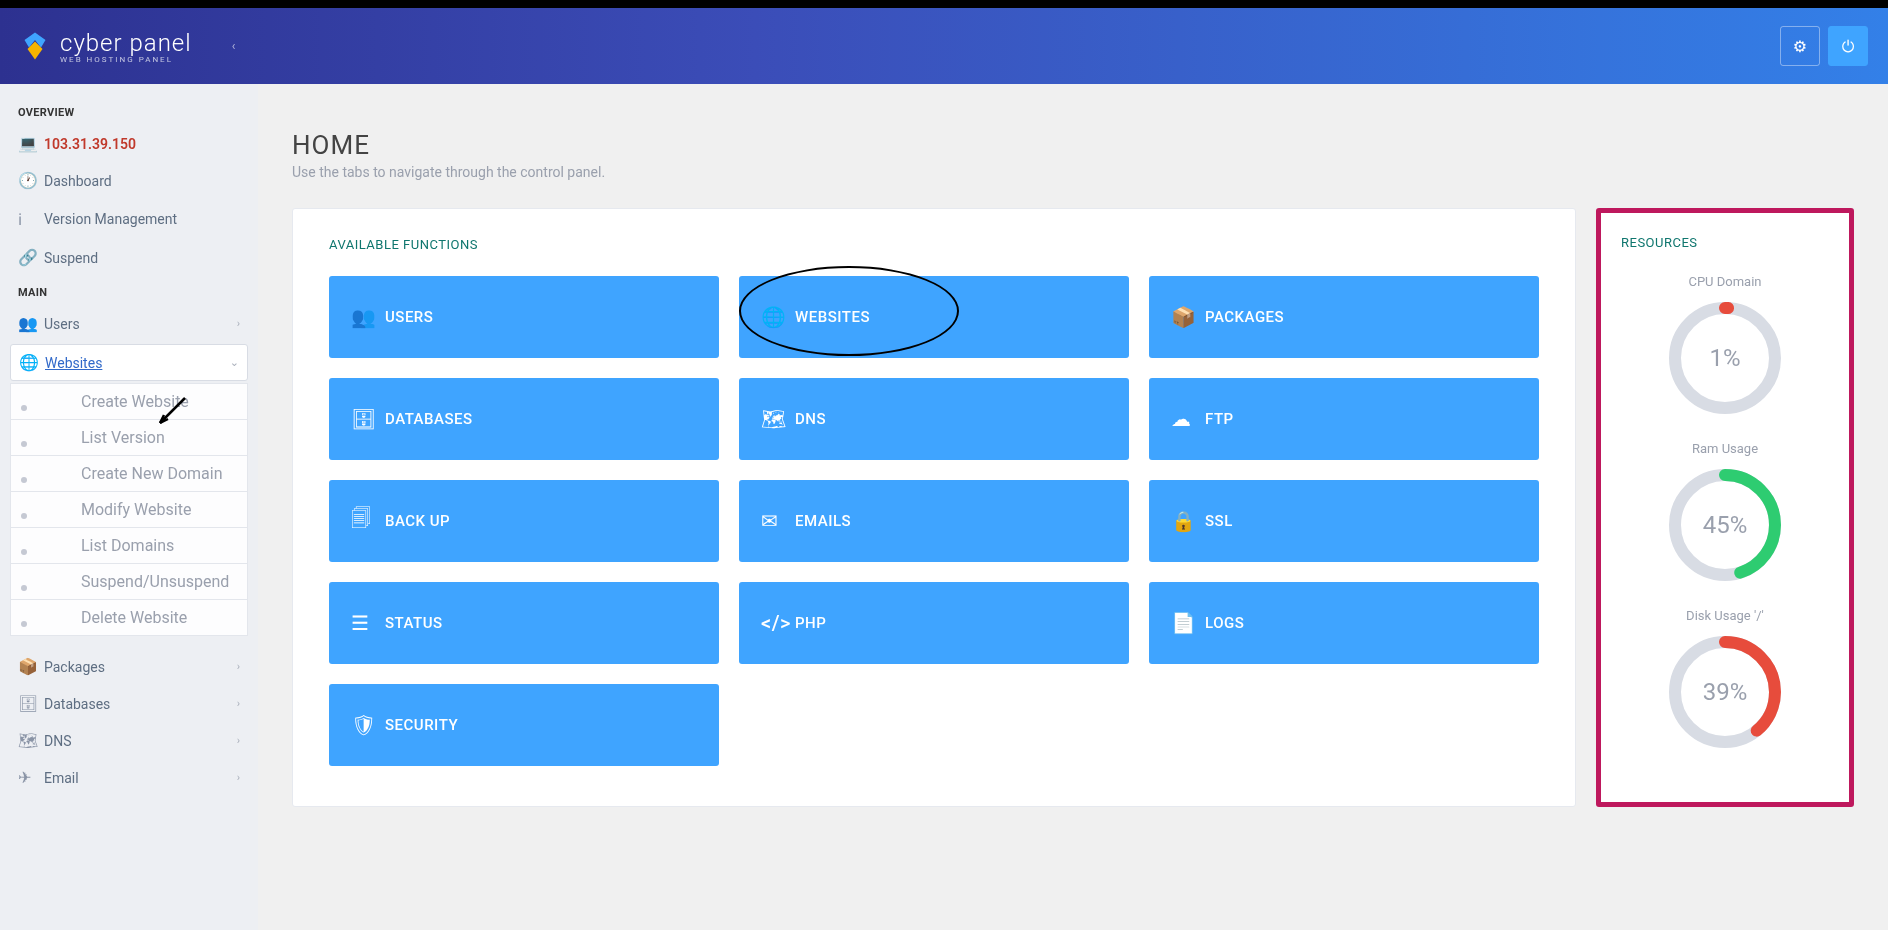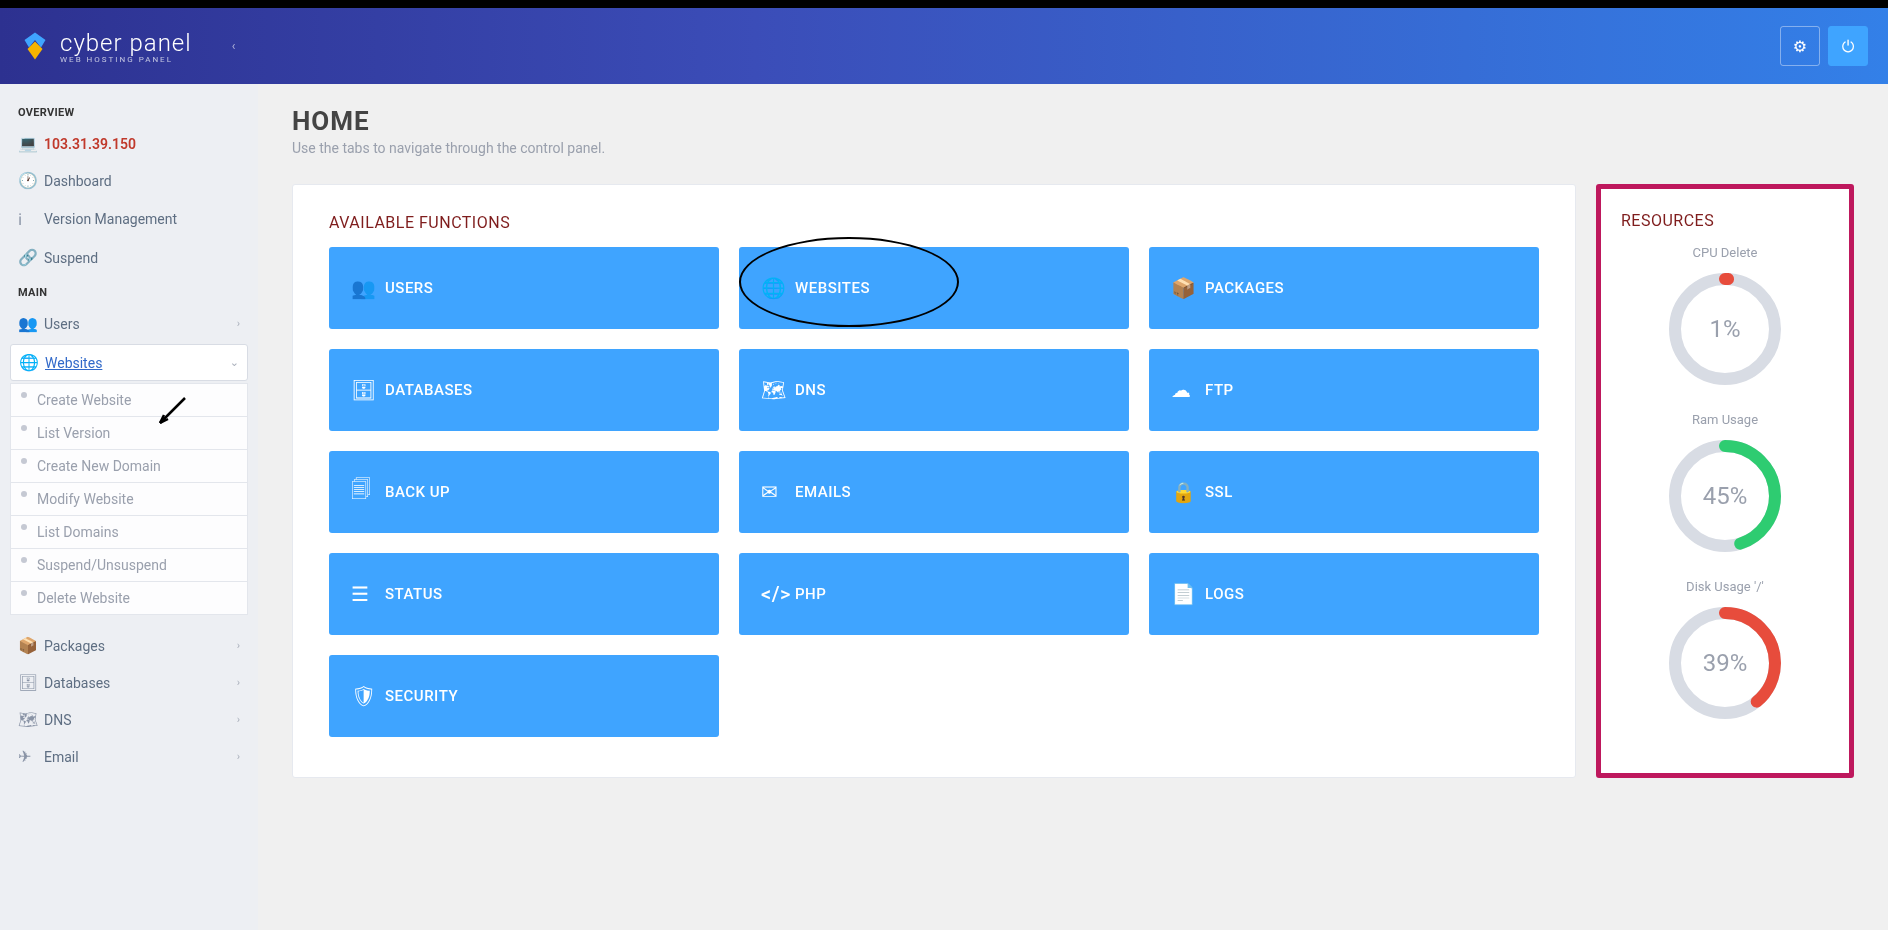--- a/index.html
+++ b/index.html
@@ -17,29 +17,29 @@
 .sidebar { width: 258px; background: #edeff3; min-height: calc(100vh - 78px); padding-top: 12px; }
 .nav-heading { font-size: 11px; font-weight: 700; color: #333; padding: 10px 18px 6px; letter-spacing: 0.3px; }
 .nav-item { display: flex; align-items: center; padding: 9px 18px; color: #5e6e82; font-size: 14px; cursor: pointer; position: relative; }
 .nav-item.ip { color: #c0392b; font-weight: 600; }
 .nav-item.active { border: 1px solid #d8dce4; border-radius: 3px; margin: 2px 10px; padding: 8px 8px; background: #fff; }
 .nav-item.active .nav-label { color: #3169c9; text-decoration: underline; }
 .nav-icon { width: 26px; color: #8a94a6; font-size: 16px; }
 .nav-item.active .nav-icon { color: #3169c9; }
 .nav-chevron { margin-left: auto; font-size: 11px; color: #aab0bc; }
 .subnav { margin: 0 10px; }
-.subnav-item { display: flex; align-items: flex-start; padding: 8px 10px; border: 1px solid #e3e6ec; border-top: none; font-size: 14px; color: #9aa0ad; cursor: pointer; background: #fdfdfe; }
+.subnav-item { display: flex; align-items: flex-end; padding: 8px 10px; border: 1px solid #e3e6ec; border-top: none; font-size: 16px; color: #9aa0ad; cursor: pointer; background: #fdfdfe; gap: 44px; }
 .subnav-item:first-child { border-top: 1px solid #e3e6ec; }
 .subnav-dot { width: 6px; height: 6px; border-radius: 50%; background: #c5c9d3; margin-right: 10px; }
 .content { flex: 1; padding: 22px 34px; }
-.page-title { font-size: 26px; color: #444; font-weight: 700; letter-spacing: 1px; }
+.page-title { font-size: 26px; color: #444; font-weight: 400; letter-spacing: 1px; margin-top: 24px; }
 .page-sub { font-size: 14px; color: #9aa0ad; margin-top: 4px; }
 .cards-row { display: flex; gap: 20px; margin-top: 28px; }
 .functions-card { flex: 1; background: #fff; border: 1px solid #e6e9ef; border-radius: 3px; padding: 28px 36px 40px; }
-.card-heading { font-size: 16px; color: #7f1d1d; letter-spacing: 0.5px; margin-bottom: 15px; }
+.card-heading { font-size: 13px; color: #0f766e; letter-spacing: 0.5px; margin-bottom: 24px; }
 .tiles { display: grid; grid-template-columns: repeat(3, 1fr); gap: 20px; }
 .tile { background: #3fa4ff; color: #fff; height: 82px; border-radius: 3px; display: flex; align-items: center; padding: 0 22px; cursor: pointer; font-size: 15px; font-weight: 500; letter-spacing: 0.5px; position: relative; }
 .tile-icon { width: 34px; font-size: 20px; }
 .circle-annot { position: absolute; border: 2.5px solid #000; border-radius: 50%; width: 220px; height: 90px; top: -10px; left: 0px; pointer-events: none; }
 .arrow-annot { position: absolute; width: 40px; height: 40px; pointer-events: none; }
 .resources-card { width: 258px; background: #fff; border: 5px solid #be185d; border-radius: 3px; padding: 22px 20px; }
 .gauge-wrap { text-align: center; margin-bottom: 24px; }
 .gauge-label { font-size: 13px; color: #9aa0ad; margin-bottom: 10px; }
 .gauge { width: 118px; height: 118px; margin: 0 auto; position: relative; }
 .gauge svg { transform: rotate(-90deg); }
@@ -220,21 +220,21 @@
           <div class="tile">
               <span class="tile-icon">🛡</span>
               <span>SECURITY</span>
             </div>
         </div>
       </div>
 
       <div class="resources-card">
         <div class="card-heading">RESOURCES</div>
         <div class="gauge-wrap">
-          <div class="gauge-label">CPU Delete</div>
+          <div class="gauge-label">CPU Domain</div>
           <div class="gauge"><svg width="118" height="118">
                 <circle cx="59" cy="59" r="50" stroke="#d8dce4" stroke-width="12" fill="none"></circle>
                 <circle cx="59" cy="59" r="50" stroke="#e74c3c" stroke-width="12" fill="none" stroke-dasharray="3.14 310.86" stroke-linecap="round"></circle>
               </svg><div class="gauge-text">1%</div></div>
         </div>
         <div class="gauge-wrap">
           <div class="gauge-label">Ram Usage</div>
           <div class="gauge"><svg width="118" height="118">
                 <circle cx="59" cy="59" r="50" stroke="#d8dce4" stroke-width="12" fill="none"></circle>
                 <circle cx="59" cy="59" r="50" stroke="#2ecc71" stroke-width="12" fill="none" stroke-dasharray="141.3 172.7" stroke-linecap="round"></circle>

